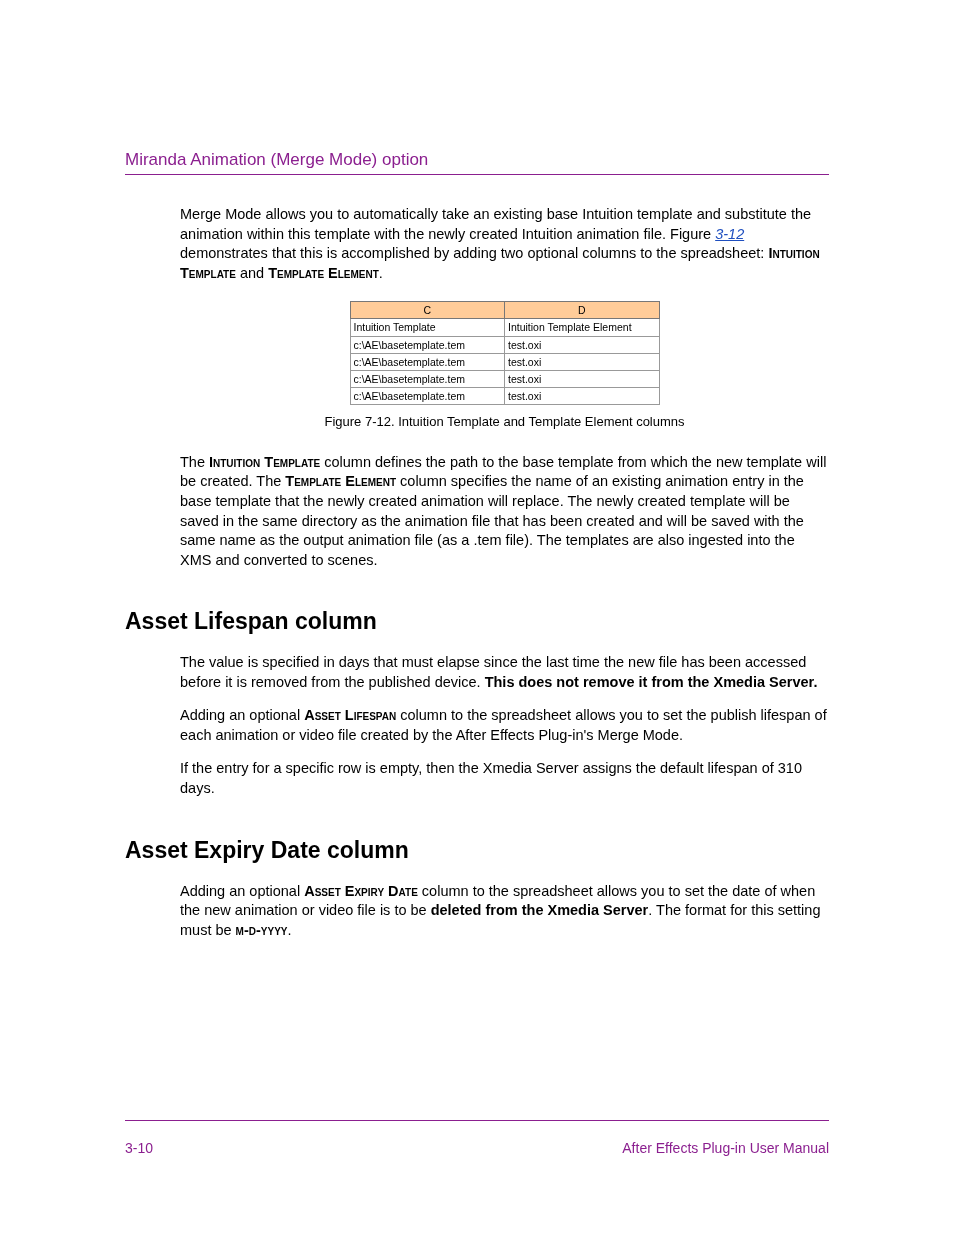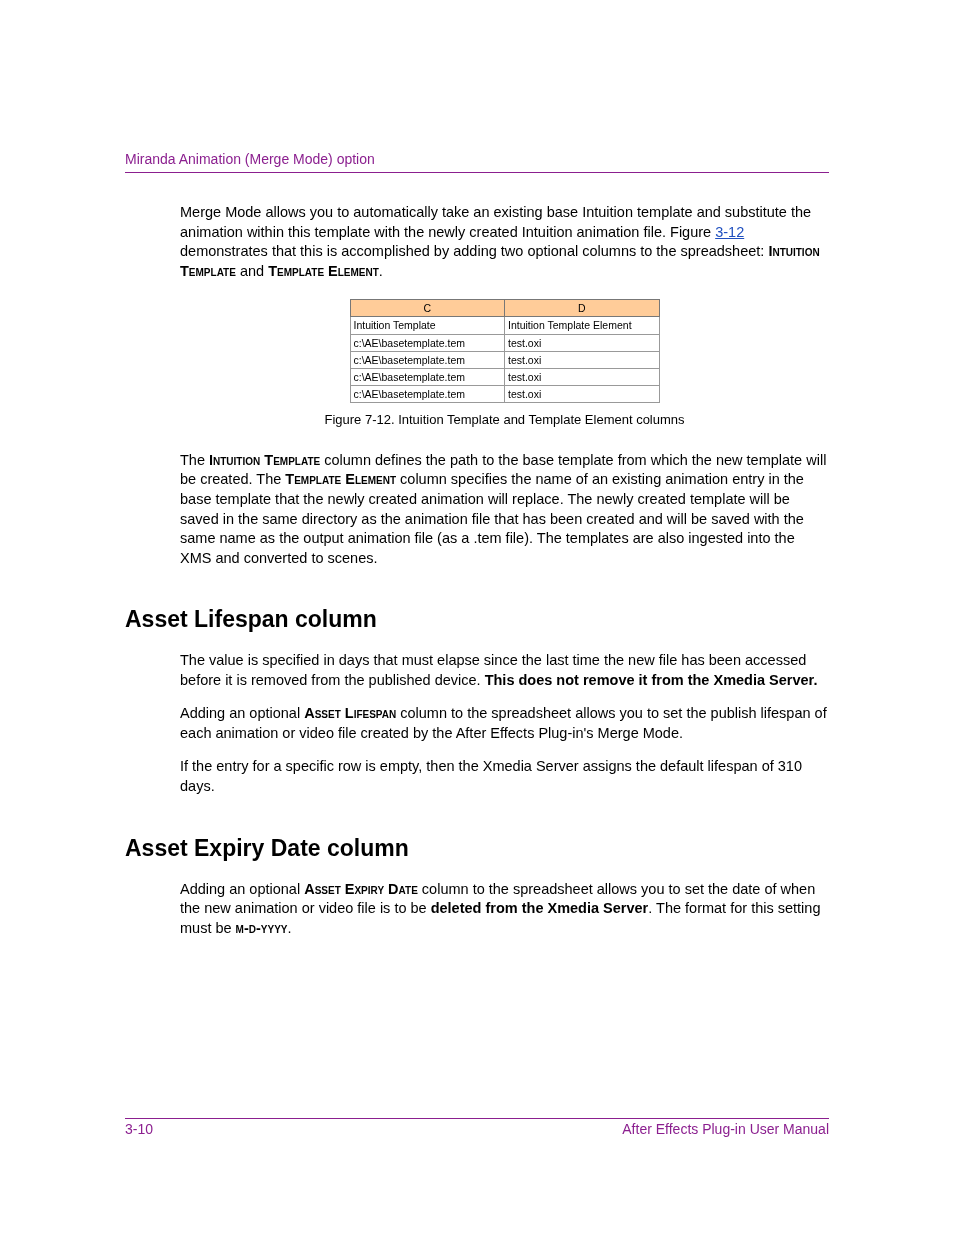--- a/index.html
+++ b/index.html
@@ -13,36 +13,37 @@
   .page {
     padding: 150px 125px 80px 125px;
   }
   .header-line {
     border-bottom: 1.5px solid #8B1F8F;
     padding-bottom: 4px;
     margin-bottom: 30px;
   }
   .header-text {
     color: #8B1F8F;
-    font-size: 14px;
+    font-size: 17px;
   }
   h1 {
     font-size: 23px;
     font-weight: bold;
     margin: 0 0 18px 0;
     color: #000;
   }
   .body-block {
     margin-left: 55px;
     font-size: 14.5px;
     line-height: 1.35;
   }
   .link {
     color: #1F4FBF;
     text-decoration: underline;
+    font-style: italic;
   }
   .smallcaps { font-variant: small-caps; font-weight: bold; }
   .bold { font-weight: bold; }
   .figure {
     margin: 18px auto 8px auto;
     width: 310px;
   }
   .figure table {
     border-collapse: collapse;
     width: 100%;
@@ -67,21 +68,21 @@
   .caption {
     text-align: center;
     font-size: 13px;
     margin: 8px 0 22px 0;
   }
   .para { margin-bottom: 14px; }
   .section-gap { margin-top: 38px; }
   .footer {
     border-top: 1.5px solid #8B1F8F;
     margin-top: 180px;
-    padding-top: 2px;
+    padding-top: 19px;
     display: flex;
     justify-content: space-between;
     color: #8B1F8F;
     font-size: 14px;
   }
 </style>
 </head>
 <body>
 
 <div class="page">

